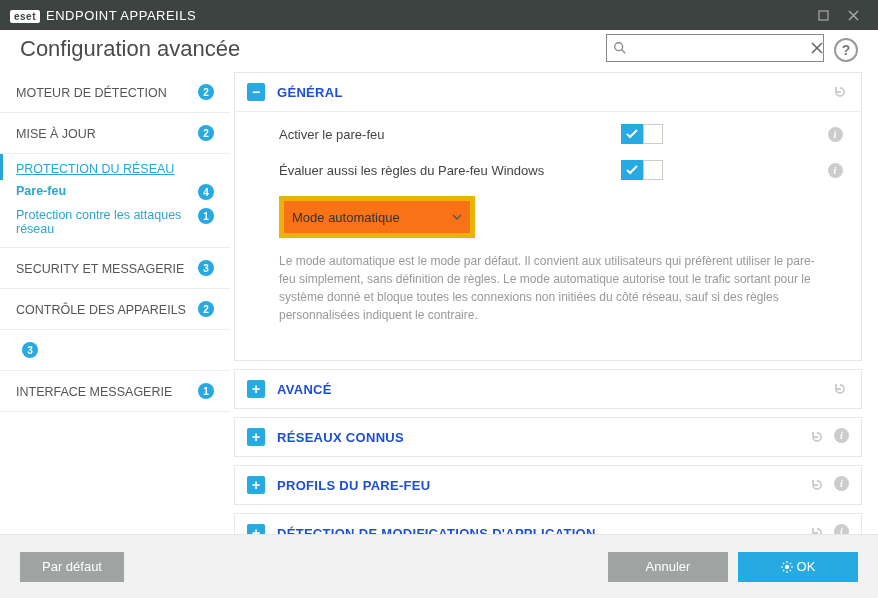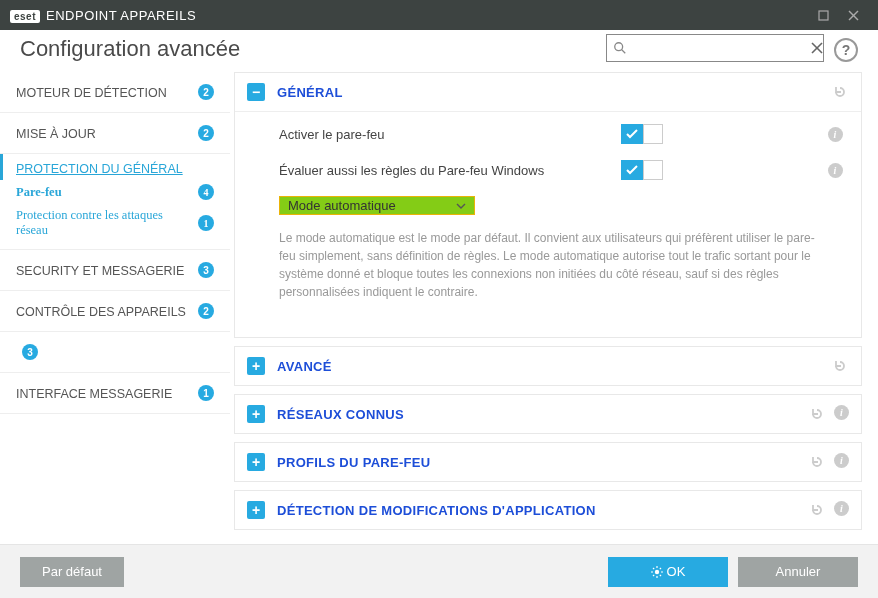--- a/index.html
+++ b/index.html
@@ -21,21 +21,21 @@
 .searchbox input { border: none; outline: none; flex: 1; font-size: 13px; padding: 0 4px; }
 .helpbtn { width: 24px; height: 24px; border: 2px solid #999; border-radius: 50%; display: flex; align-items: center; justify-content: center; margin-left: 10px; color: #777; font-weight: bold; font-size: 14px; cursor: pointer; }
 
 
 .main { flex: 1; display: flex; overflow: hidden; }
 .sidebar { width: 230px; padding: 0 0 0 0; overflow-y: auto; }
 .sidebar-item { display: flex; align-items: center; padding: 12px 16px; border-bottom: 1px solid #eee; cursor: pointer; font-size: 12.5px; color: #555; text-transform: none; }
 .sidebar-item.top { font-weight: 400; color: #555; align-items: flex-end; }
 .sidebar-item .label { flex: 1; }
 .sidebar-item.link { color: #29a6d8; text-decoration: underline; border-bottom: none; padding-bottom: 4px; padding-top: 8px;}
-.sidebar-sub { padding: 4px 16px 4px 16px; font-size: 12.5px; color: #29a6d8; display: flex; align-items: center; cursor: pointer; font-family: Liberation Serif, serif; }
+.sidebar-sub { padding: 4px 16px 4px 16px; font-size: 12.5px; color: #29a6d8; display: flex; align-items: flex-start; cursor: pointer; }
 .sidebar-sub.selected { font-weight: 600; }
 .sidebar-sub .label { flex: 1; }
 .sidebar-group-end { border-bottom: 1px solid #eee; height: 8px; }
 .badge { background: #27aae1; color: #fff; width: 16px; height: 16px; border-radius: 50%; display: inline-flex; align-items: center; justify-content: center; font-size: 10px; font-weight: bold; margin-left: 6px; }
 .sidebar-item.activebar { border-left: 3px solid #29a6d8; padding-left: 13px; }
 
 
 .content { flex: 1; overflow-y: auto; padding: 0 16px 0 4px; }
 .panel { border: 1px solid #e8e8e8; margin-bottom: 8px; background: #fff; }
 .panel-header { display: flex; align-items: center; padding: 10px 12px; background: #fff; cursor: pointer; }
@@ -47,27 +47,27 @@
 .ico-info { background: #ccc; color: #fff; border-radius: 50%; width: 15px; height: 15px; font-size: 10px; font-weight: bold; font-style: italic; font-family: Georgia, serif;}
 .panel-body { padding: 4px 0 12px 0; }
 .row { display: flex; align-items: center; padding: 8px 12px 8px 44px; }
 .row .rlabel { flex: 1; color: #444; font-size: 13px; }
 .row .rctrl { width: 200px; display: flex; align-items: center; }
 .row .rinfo { width: 28px; display:flex; justify-content:center; }
 .toggle { width: 42px; height: 20px; background: #ddd; border-radius: 2px; position: relative; cursor: pointer; display: inline-flex; }
 .toggle .on { width: 22px; height: 20px; background: #27aae1; display: flex; align-items: center; justify-content: center; }
 .toggle .on svg { stroke: #fff; }
 .toggle .off { width: 20px; height: 20px; background: #fff; border: 1px solid #ccc; }
-.select { width: 196px; height: 19px; border: 1px solid #eab308; background: #84cc16; display: flex; align-items: center; padding: 0 8px; font-size: 13px; cursor: pointer; }
+.select { width: 196px; height: 42px; border: 5px solid #eab308; background: #f97316; display: flex; align-items: center; padding: 0 8px; font-size: 13px; cursor: pointer; }
 .select .sval { flex: 1; }
 .desc { padding: 6px 40px 6px 44px; color: #999; font-size: 12px; line-height: 1.5; }
 .gap { height: 18px; }
 
 
-.footer { height: 54px; background: #f2f2f2; display: flex; align-items: center; padding: 0 20px; border-top: 1px solid #e5e5e5; }
+.footer { height: 64px; background: #f2f2f2; display: flex; align-items: center; padding: 0 20px; border-top: 1px solid #e5e5e5; }
 .btn { height: 30px; padding: 0 22px; border: none; font-size: 13px; cursor: pointer; display:flex; align-items:center; justify-content:center; }
 .btn-default { background: #9fa4a3; color: #fff; }
 .btn-primary { background: #27aae1; color: #fff; min-width: 120px; }
 .btn-secondary { background: #9fa4a3; color: #fff; min-width: 120px; }
 .footer .spacer { flex: 1; }
 .footer .btn + .btn { margin-left: 10px; }
 </style>
 </head>
 <body>
 
@@ -110,21 +110,21 @@
   <div class="sidebar">
     <div class="sidebar-item top">
       <span class="label">MOTEUR DE DÉTECTION</span>
       <span class="badge">2</span>
     </div>
     <div class="sidebar-item top">
       <span class="label">MISE À JOUR</span>
       <span class="badge">2</span>
     </div>
     <div class="sidebar-item link activebar" style="border-bottom:none">
-      <span class="label">PROTECTION DU GÉNÉRAL</span>
+      <span class="label">PROTECTION DU RÉSEAU</span>
     </div>
     <div class="sidebar-sub selected activebar">
       <span class="label">Pare-feu</span>
       <span class="badge">4</span>
     </div>
     <div class="sidebar-sub activebar">
       <span class="label">Protection contre les attaques réseau</span>
       <span class="badge">1</span>
     </div>
     <div class="sidebar-group-end activebar"></div>
@@ -271,30 +271,30 @@
         </span>
       </div>
     </div>
 
   </div>
 </div>
 
 <div class="footer">
   <button class="btn btn-default">Par défaut</button>
   <span class="spacer"></span>
+  <button class="btn btn-secondary">Annuler</button>
   <button class="btn btn-primary">
     <svg width="12" height="12" viewBox="0 0 12 12" style="margin-right:4px">
         <circle cx="6" cy="6" r="2.2" fill="#fff"></circle>
         <g stroke="#fff" stroke-width="1.2">
           <line x1="6" y1="0" x2="6" y2="2"></line>
           <line x1="6" y1="10" x2="6" y2="12"></line>
           <line x1="0" y1="6" x2="2" y2="6"></line>
           <line x1="10" y1="6" x2="12" y2="6"></line>
           <line x1="2" y1="2" x2="3.2" y2="3.2"></line>
           <line x1="8.8" y1="8.8" x2="10" y2="10"></line>
           <line x1="2" y1="10" x2="3.2" y2="8.8"></line>
           <line x1="8.8" y1="3.2" x2="10" y2="2"></line>
         </g>
       </svg>
     <span>OK</span>
   </button>
-  <button class="btn btn-secondary">Annuler</button>
 </div>
 
 </body></html>

